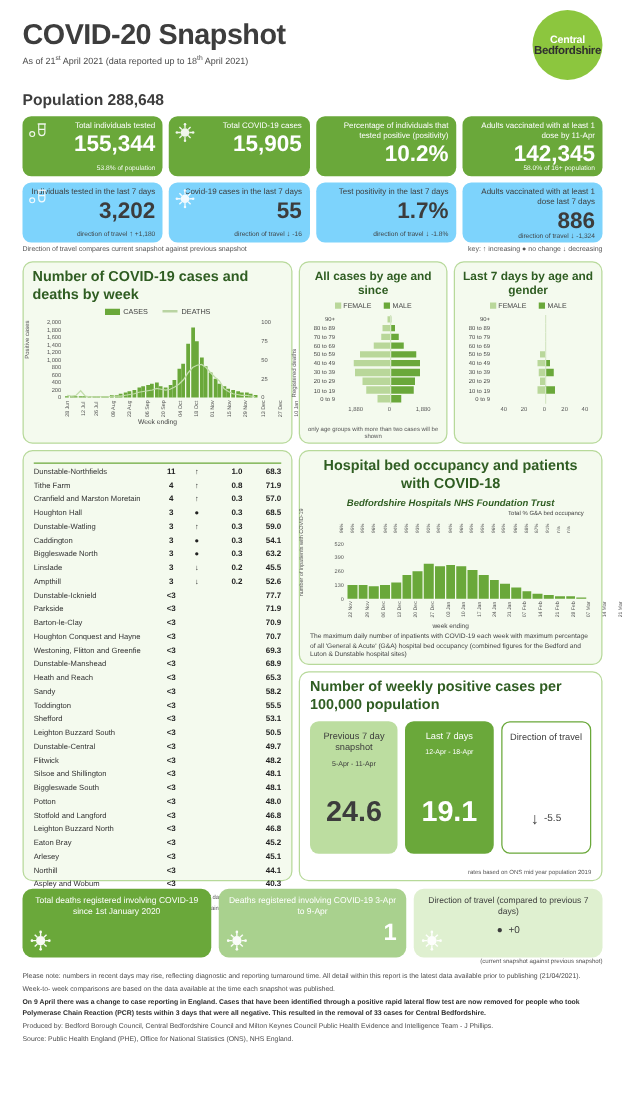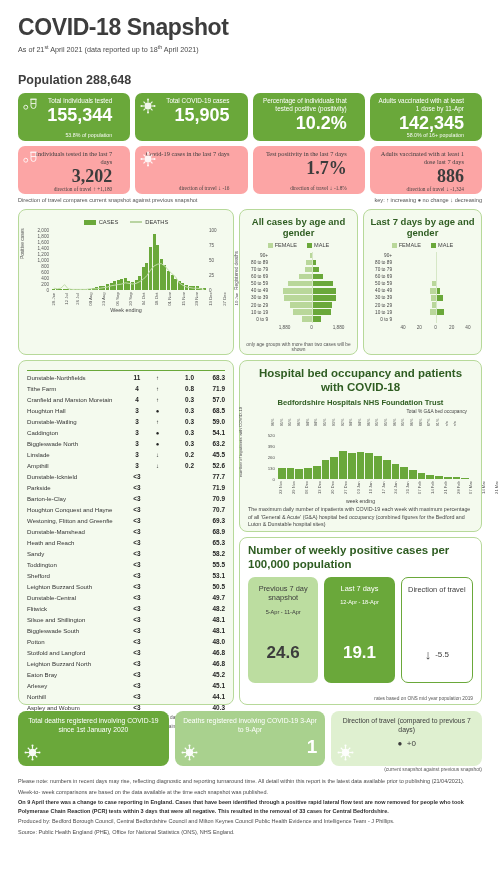--- a/index.html
+++ b/index.html
@@ -25,26 +25,26 @@
     align-items:center; justify-content:center; line-height:1.05;
   }
   .logo .l1 { color:#ffffff; font-size:8.5px; font-weight:bold; letter-spacing:-0.2px; }
   .logo .l2 { color:#2f2f2f; font-size:9.2px; font-weight:bold; letter-spacing:-0.3px; }
 
   .population { font-size:12.5px; font-weight:bold; color:#3d3d3d; margin:1px 0 6px 0; }
 
   
   .kpi-grid { display:grid; grid-template-columns:repeat(4,1fr); gap:5px; }
   .kpi {
-    border-radius:7px; padding:4px 18px 3px 6px;
+    border-radius:7px; padding:4px 6px 3px 6px;
     height:48px; position:relative; color:#ffffff;
     display:flex; flex-direction:column; justify-content:flex-start;
   }
   .kpi.dark { background:#6aa83a; }
-  .kpi.light { background:#fca5a5; color:#3c3c3c;font-family:Liberation Serif, serif; }
+  .kpi.light { background:#7dd3fc; color:#3c3c3c; }
   .kpi .lbl { font-size:6.4px; text-align:right; line-height:1.25; }
   .kpi .val { font-size:18px; font-weight:bold; text-align:right; line-height:1; margin-top:1px; }
   .kpi.light .val { color:#3c3c3c; }
   .kpi .sub { font-size:5.3px; text-align:right; margin-top:auto; opacity:.95; }
   .kpi .vicon { position:absolute; left:5px; top:5px; width:16px; height:14px; opacity:.9; }
   .dot-tri { font-size:6.2px; }
 
   .kpi-foot { display:flex; justify-content:space-between; font-size:5.6px; color:#555; margin-top:3px; }
 
   
@@ -107,21 +107,21 @@
   .wrow { display:flex; align-items:center; height:11.0px; }
   .wrow .nm { flex:1; font-size:6.1px; color:#333; white-space:nowrap; overflow:hidden; }
   .wrow .cs { width:30px; font-size:6.4px; font-weight:bold; color:#222; text-align:center; }
   .wrow .dt { width:11px; font-size:6px; color:#222; text-align:center; }
   .wrow .r7 { width:31px; font-size:6.4px; font-weight:bold; color:#222; text-align:right; }
   .wrow .ra { width:31px; font-size:6.4px; font-weight:bold; color:#222; text-align:right; }
   .wards-note { font-size:4.7px; color:#555; text-align:center; line-height:1.45; margin-top:2px; }
 
   
   .hosp { height:172px; padding:6px 8px; }
-  .hosp .sub { font-size:7.6px; font-weight:bold; color:#2f5d22; text-align:center; margin-top:3px; }
+  .hosp .sub { font-size:7.6px; font-weight:bold; color:#2f5d22; text-align:center; margin-top:3px;font-style:italic; }
   .hchart { position:relative; height:88px; margin-top:2px; }
   .hplot { position:absolute; left:30px; right:4px; top:26px; height:44px; }
   .hbars { position:absolute; inset:0; display:flex; align-items:flex-end; gap:1px; }
   .hbars span { flex:1; background:#6aa83a; }
   .hy { position:absolute; left:6px; top:26px; height:44px; width:22px; }
   .hy div { position:absolute; right:1px; font-size:4.4px; color:#555; transform:translateY(-50%); }
   .hylab { position:absolute; left:-10px; top:68px; font-size:4.4px; color:#555; transform:rotate(-90deg); transform-origin:left top; white-space:nowrap; line-height:1.15; }
   .hpct { position:absolute; left:30px; right:4px; top:2px; display:flex; }
   .hpct span { flex:1; font-size:3.8px; color:#555; transform:rotate(-90deg); height:22px; white-space:nowrap; }
   .hx { position:absolute; left:30px; right:4px; top:72px; display:flex; }
@@ -132,21 +132,21 @@
 
   
   .rates { flex:1; padding:6px 8px; position:relative; }
   .rates .cards { display:flex; gap:6px; margin-top:5px; height:106px; }
   .rcard { flex:1; border-radius:7px; display:flex; flex-direction:column; align-items:center; padding-top:7px; }
   .rcard.a { background:#bcdda0; color:#3c3c3c; }
   .rcard.b { background:#6aa83a; color:#ffffff; }
   .rcard.c { background:#ffffff; border:1px solid #6aa83a; color:#3c3c3c; }
   .rcard .h { font-size:7.4px; text-align:center; line-height:1.3; }
   .rcard .d { font-size:5.6px; margin-top:6px; }
-  .rcard .v { font-size:17px; font-weight:bold; margin-top:auto; margin-bottom:20px; }
+  .rcard .v { font-size:23px; font-weight:bold; margin-top:auto; margin-bottom:20px; }
   .rcard .arrowline { margin-top:auto; margin-bottom:20px; font-size:8px; display:flex; align-items:center; gap:4px; }
   .rcard .arrowline .ar { font-size:13px; font-weight:bold; }
   .rates-note { position:absolute; right:8px; bottom:3px; font-size:4.8px; color:#555; }
 
   
   .deaths { display:flex; gap:6px; margin-top:6px; height:55px; }
   .dcard { flex:1; border-radius:8px; padding:5px 8px; position:relative; }
   .dcard.d1 { background:#6aa83a; color:#fff; }
   .dcard.d2 { background:#a9d18e; color:#fff; }
   .dcard.d3 { background:#dff0d0; color:#3c3c3c; }
@@ -160,23 +160,27 @@
   .footer { margin-top:5px; font-size:5.5px; color:#4a4a4a; line-height:1.55; }
   .footer p { margin-bottom:2px; }
   .footer .bold { font-weight:bold; color:#2d2d2d; }
 </style>
 </head>
 <body>
 
 <div class="page">
 
   <div class="header">
-    <div class="title">COVID-18 Snapshot</div>
+    <div class="title">COVID-20 Snapshot</div>
     <div class="subtitle">
       <span>As of 21</span><sup>st</sup><span> April 2021 (data reported up to 18</span><sup>th</sup><span> April 2021)</span>
+    </div>
+    <div class="logo">
+      <span class="l1">Central</span>
+      <span class="l2">Bedfordshire</span>
     </div>
   </div>
 
   <div class="population">Population 288,648</div>
 
   <div class="kpi-grid" id="kpi-grid">
       <div class="kpi dark">
         <div class="vicon"><svg viewBox="0 0 26 22" fill="none" stroke="#ffffff" stroke-width="1.5">
             <circle cx="4.5" cy="15" r="3.2"></circle>
             <path d="M13 2 L13 13 A4 4 0 0 0 21 13 L21 2 Z"></path>
@@ -240,20 +244,21 @@
               <line x1="15.7" y1="15.7" x2="18.7" y2="18.7"></line>
               <line x1="15.7" y1="8.3" x2="18.7" y2="5.3"></line>
               <line x1="8.3" y1="15.7" x2="5.3" y2="18.7"></line>
             </g>
             <circle cx="12" cy="2.2" r="1.5"></circle>
             <circle cx="12" cy="21.8" r="1.5"></circle>
             <circle cx="2.2" cy="12" r="1.5"></circle>
             <circle cx="21.8" cy="12" r="1.5"></circle>
           </svg></div>
         <div class="lbl">Covid-19 cases in the last 7 days</div>
+        <div class="val">55</div>
         <div class="sub">direction of travel <span class="dot-tri">↓</span> -16</div>
       </div>
       <div class="kpi light">
         <div class="lbl">Test positivity in the last 7 days</div>
         <div class="val">1.7%</div>
         <div class="sub">direction of travel <span class="dot-tri">↓</span> -1.8%</div>
       </div>
       <div class="kpi light">
         <div class="lbl">Adults vaccinated with at least 1 dose last 7 days</div>
         <div class="val">886</div>
@@ -261,20 +266,21 @@
       </div>
     </div>
   <div class="kpi-foot">
     <span>Direction of travel compares current snapshot against previous snapshot</span>
     <span>key: ↑ increasing   ● no change  ↓ decreasing</span>
   </div>
 
   <div class="row2">
 
     <div class="panel cases-panel">
+      <div class="panel-title">Number of COVID-19 cases and deaths by week</div>
       <div class="wchart">
         <div class="wc-legend">
           <span><i class="sw"></i><span>CASES</span></span>
           <span><i class="ln"></i><span>DEATHS</span></span>
         </div>
         <div class="ylab">Positive cases</div>
         <div class="ylab2">Registered deaths</div>
         <div class="yaxis" id="wc-yaxis">
             <div style="top: 0%;">2,000</div>
             <div style="top: 10%;">1,800</div>
@@ -388,21 +394,21 @@
             <span></span>
             <span>04 Apr</span>
             <span></span>
             <span>18 Apr</span>
           </div>
         <div class="xtitle">Week ending</div>
       </div>
     </div>
 
     <div class="panel pyr-panel">
-      <div class="panel-title" style="text-align:center;font-size:9.5px">All cases by age and gender</div>
+      <div class="panel-title" style="text-align:center;font-size:9.5px">All cases by age and since</div>
       <div class="mini-legend">
         <span><i style="background:#b9d79a"></i><span>FEMALE</span></span>
         <span><i style="background:#6aa83a"></i><span>MALE</span></span>
       </div>
       <div class="pyr" id="pyr1">
           <div class="pyr-row">
             <div class="alabel">90+</div>
             <div class="pyr-bars">
               <div class="mid"></div>
               <div class="half l">

